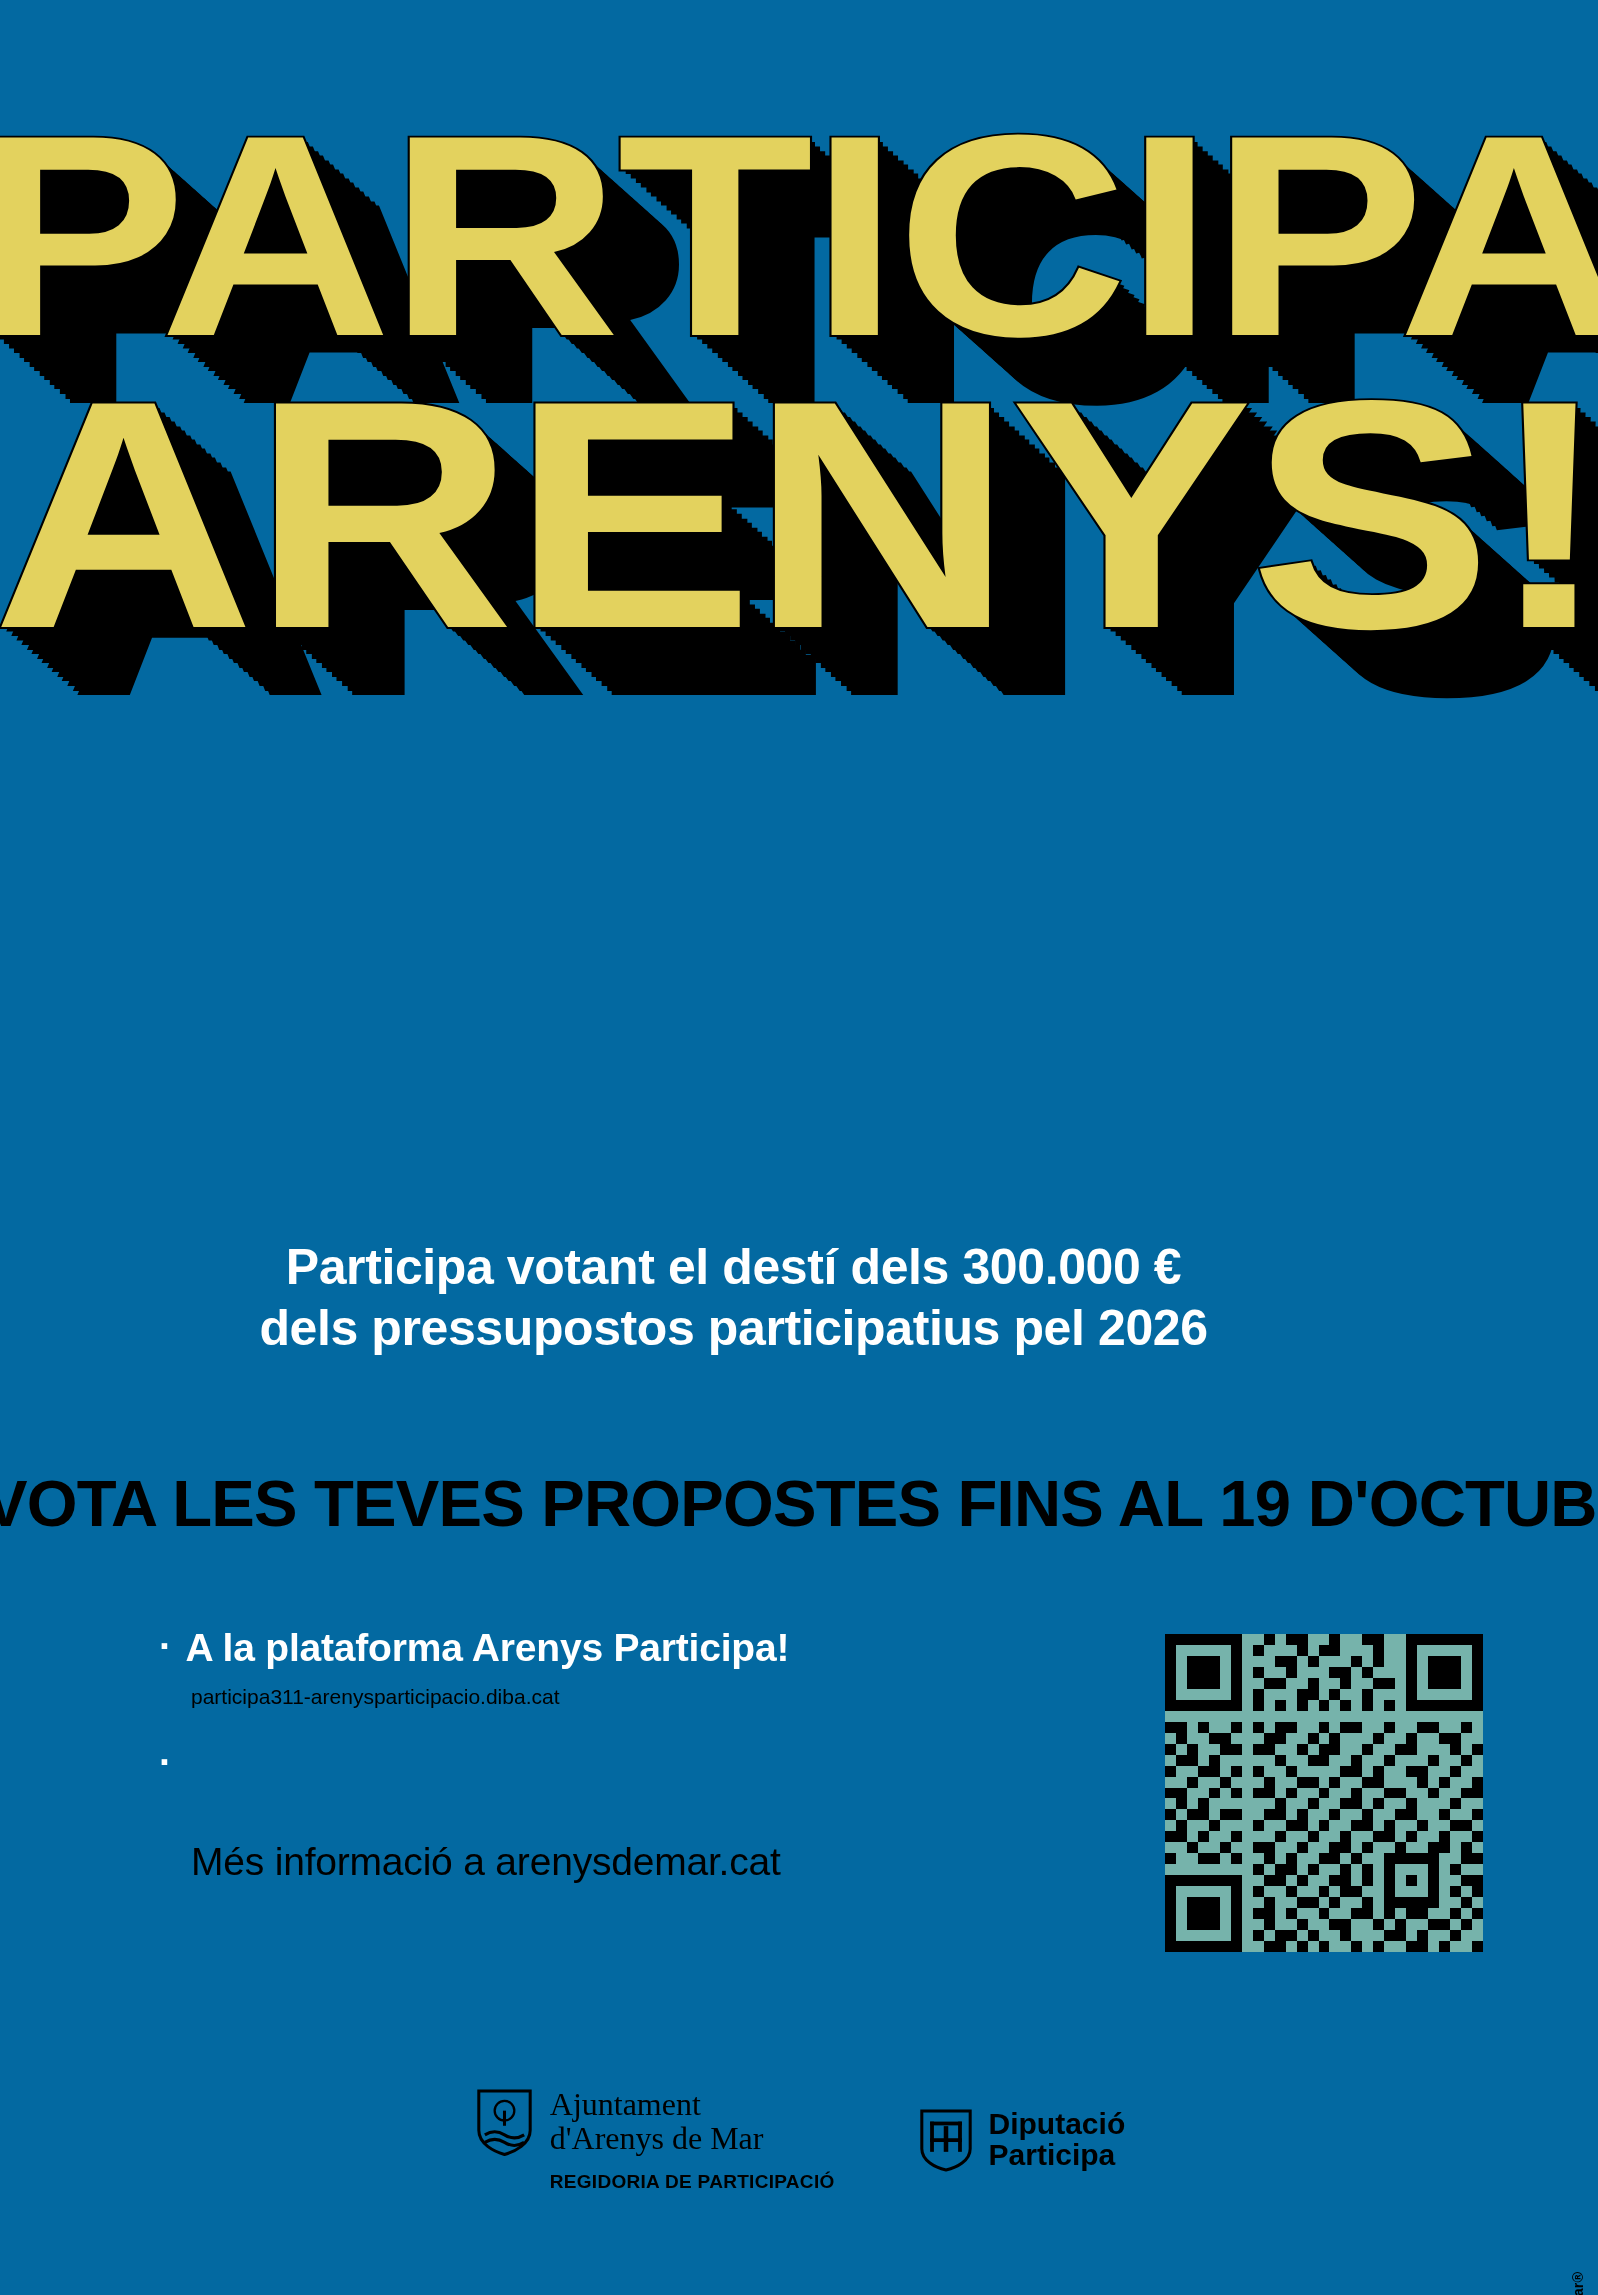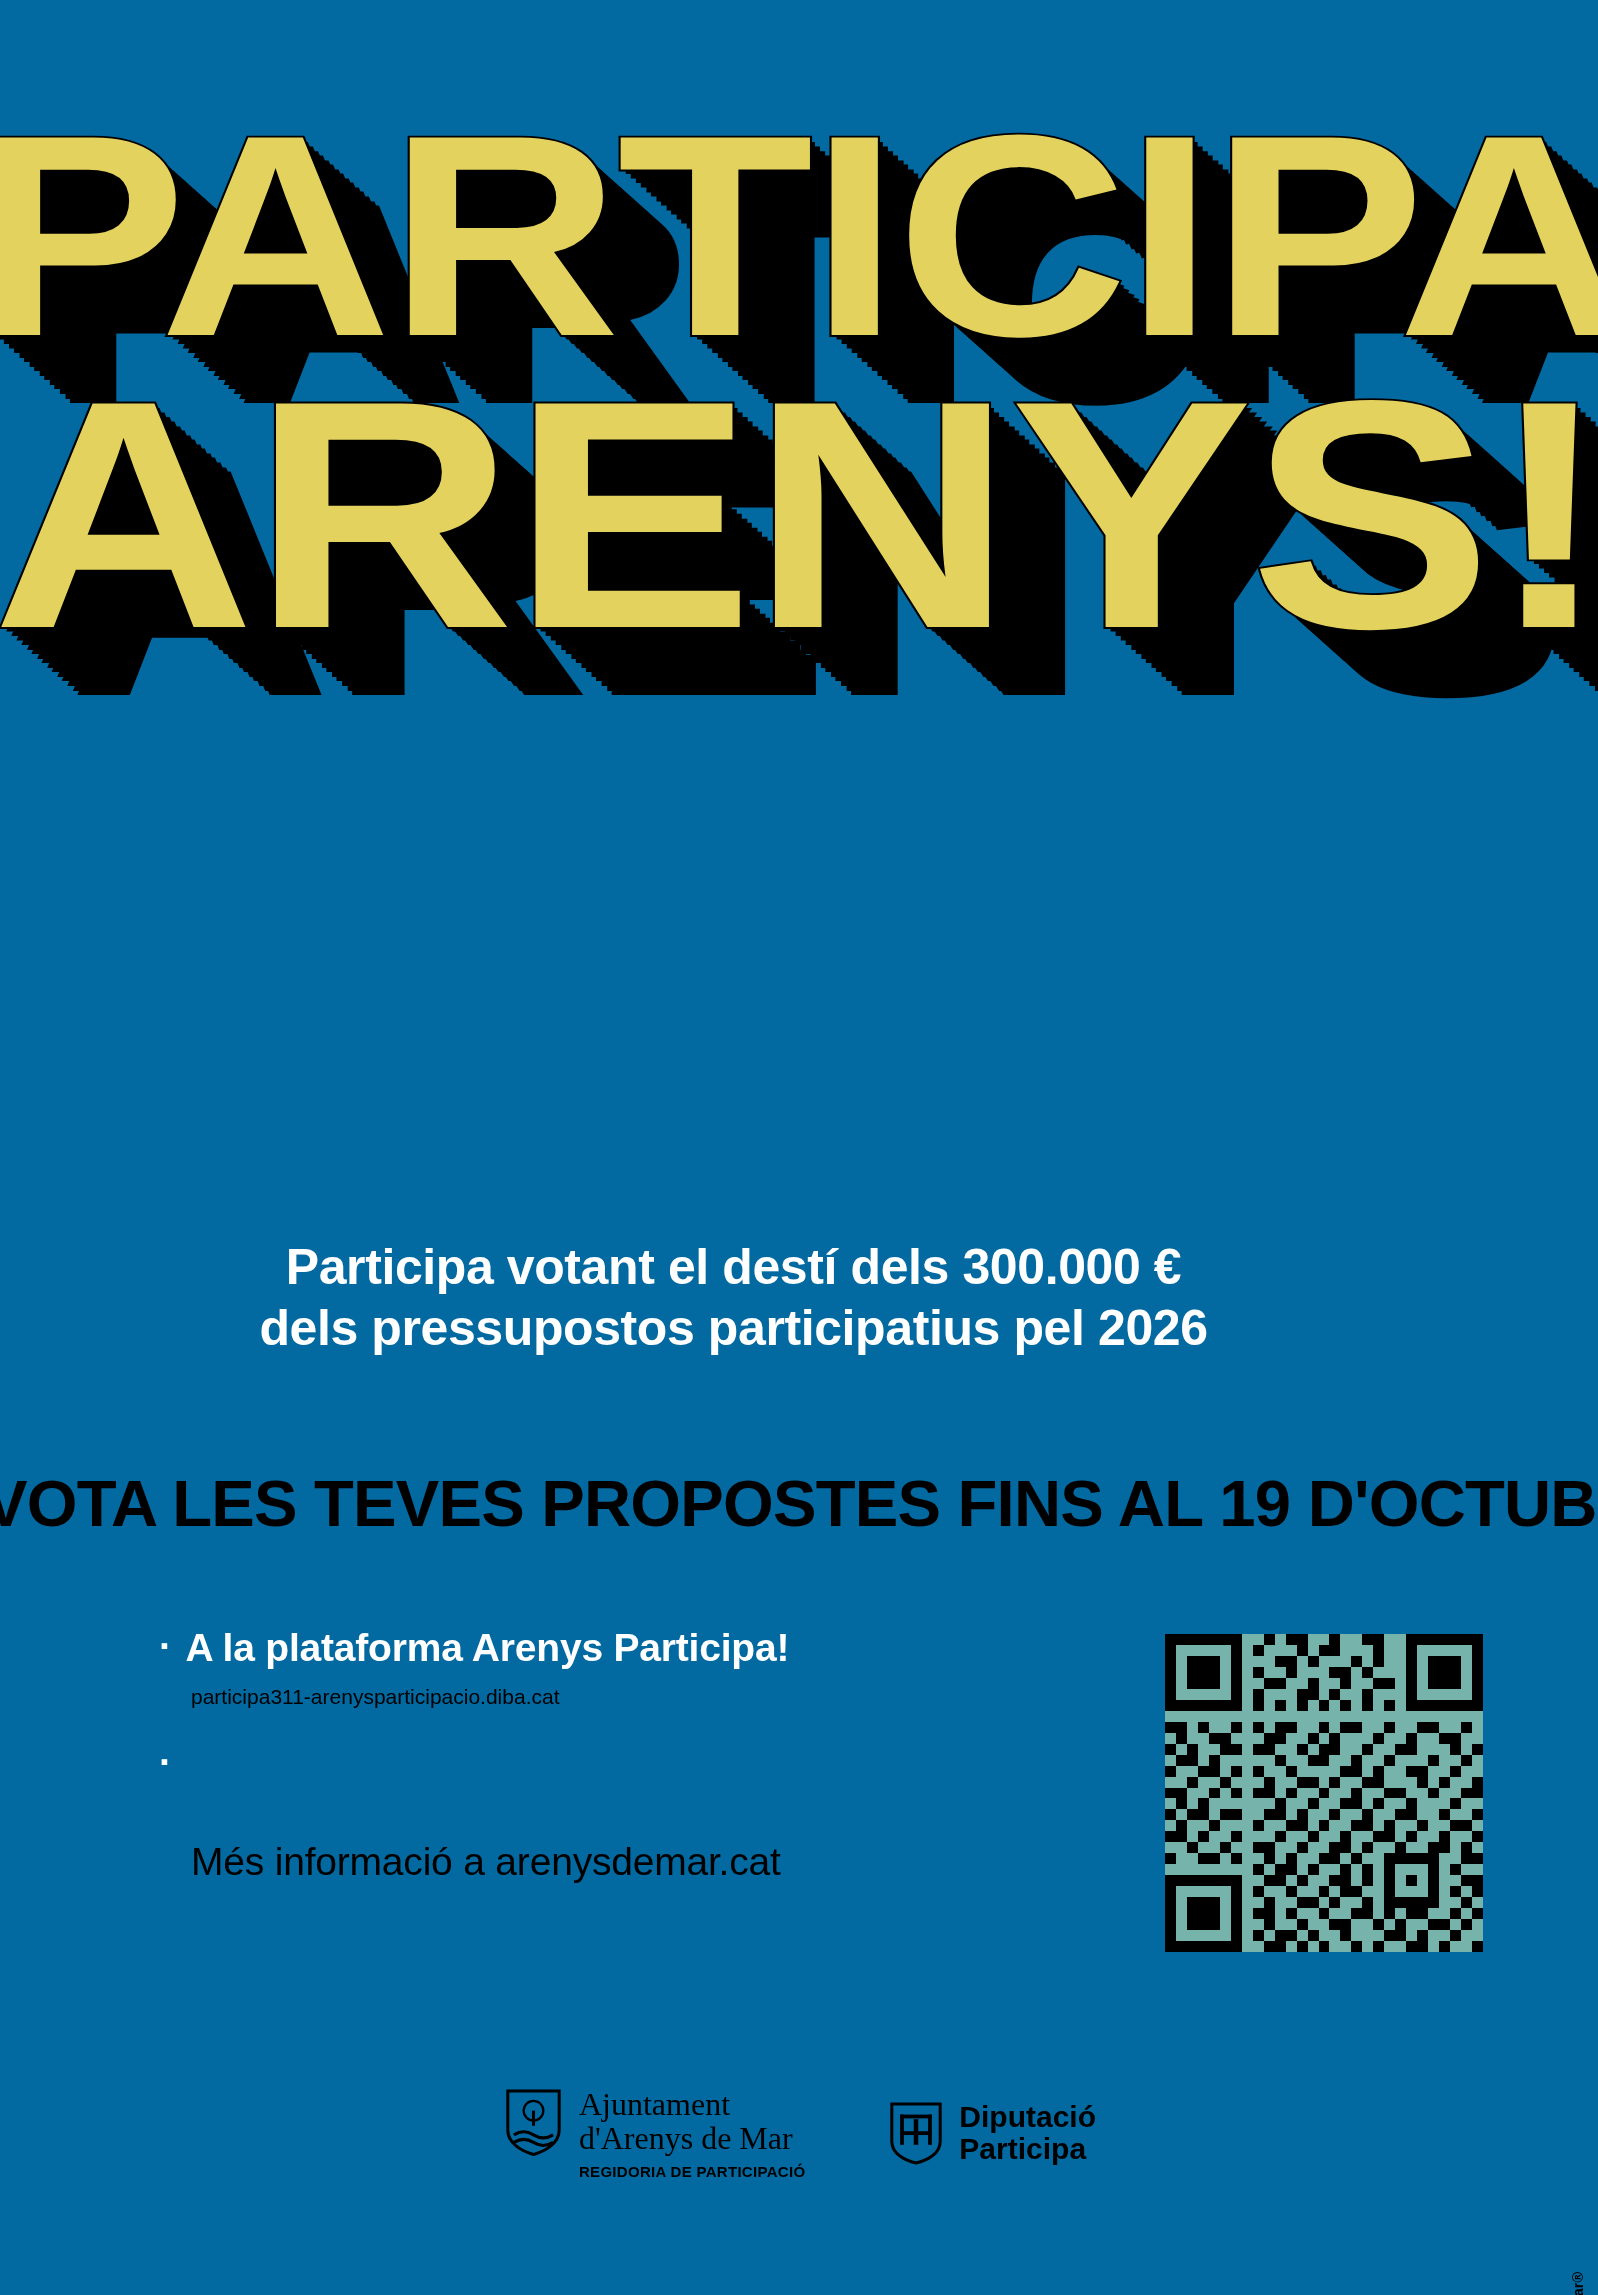--- a/index.html
+++ b/index.html
@@ -160,25 +160,25 @@
     font-weight: normal;
   }
   .logo-serif-2 {
     font-family: "Liberation Serif", serif;
     font-size: 32px;
     color: #000;
     font-weight: normal;
   }
   .logo-small {
     font-family: "Liberation Sans", sans-serif;
-    font-size: 15px;
+    font-size: 19px;
     font-weight: bold;
     color: #000;
     letter-spacing: 0.3px;
-    margin-top: 9px;
+    margin-top: 17px;
   }
   .logo-sans-1 {
     font-family: "Liberation Sans", sans-serif;
     font-size: 30px;
     font-weight: bold;
     color: #000;
   }
   .logo-sans-2 {
     font-family: "Liberation Sans", sans-serif;
     font-size: 30px;

